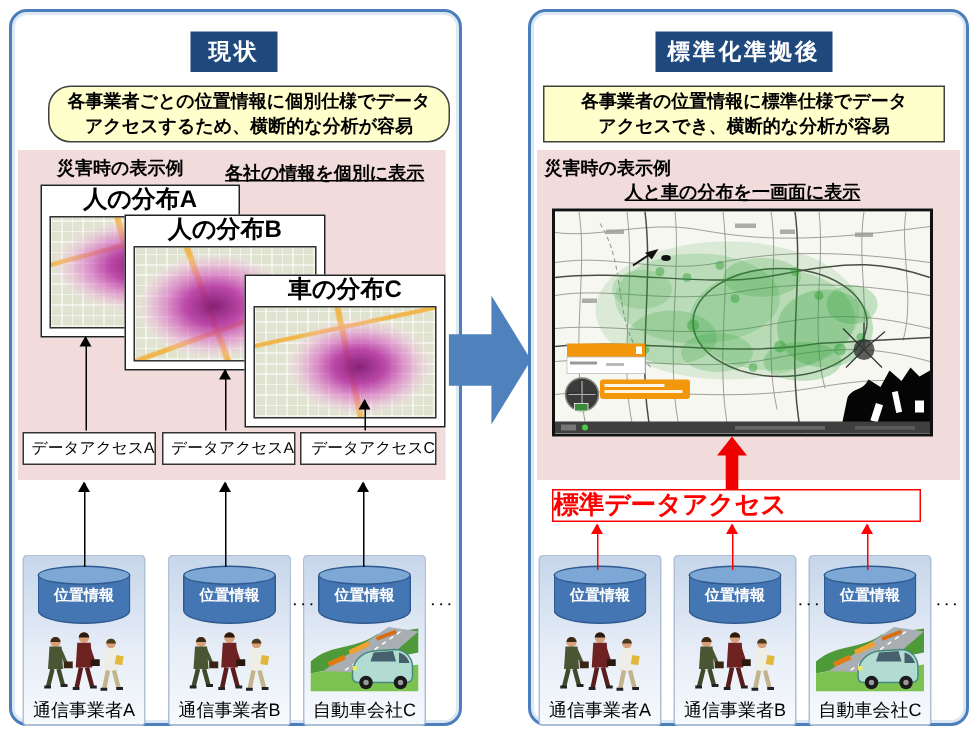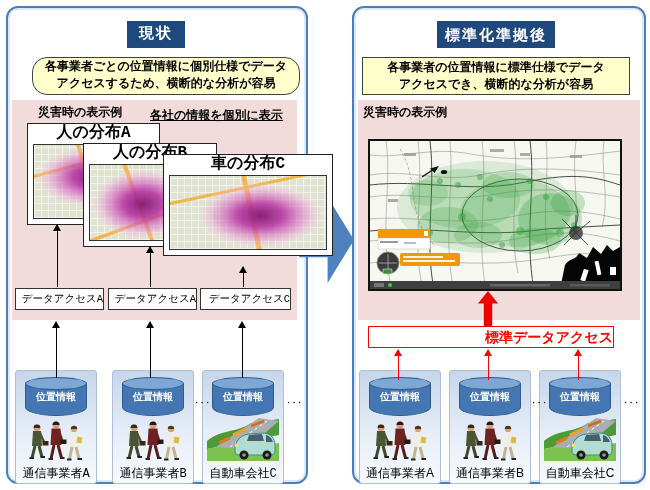--- a/index.html
+++ b/index.html
@@ -3,21 +3,21 @@
 <meta charset="utf-8">
 <style>
   html,body{margin:0;padding:0;background:#fff;}
   #stage{position:relative;width:650px;height:490px;background:#fff;overflow:hidden;
          font-family:"Liberation Sans","DejaVu Sans",sans-serif;color:#000;}
 
   
   .panel{position:absolute;top:6px;height:474px;background:#fff;
          border:2px solid #4a7ebc;border-radius:12px;
          box-shadow:inset 0 0 0 2px #dce9f5;}
-  #panel-left{left:6px;width:298px;font-family:Liberation Mono, monospace;}
+  #panel-left{left:6px;width:298px;}
   #panel-right{left:352px;width:290px;}
 
   .title-box{position:absolute;background:#1F497D;color:#fff;font-weight:bold;
              font-size:15px;text-align:center;letter-spacing:2px;}
   .summary-box{position:absolute;background:#FFFFCC;border:1px solid #404040;
                font-size:12px;font-weight:bold;text-align:center;line-height:17px;padding-top:1px;}
   .pink-area{position:absolute;background:#F2DCDB;}
   .pink-label{position:absolute;font-size:12px;font-weight:bold;white-space:nowrap;}
   .pink-note{position:absolute;font-size:12px;font-weight:bold;text-decoration:underline;
              white-space:nowrap;text-align:center;}
@@ -44,21 +44,21 @@
     radial-gradient(closest-side at 58% 54%, rgba(128,24,112,.95) 0%, rgba(180,44,160,.85) 34%, rgba(214,94,194,.6) 58%, rgba(236,164,218,.4) 78%, rgba(246,214,238,.2) 92%, rgba(0,0,0,0) 100%),
     linear-gradient(78deg, rgba(0,0,0,0) 50%, rgba(242,176,61,.9) 51%, rgba(242,176,61,.9) 53%, rgba(0,0,0,0) 54%),
     linear-gradient(168deg, rgba(0,0,0,0) 24%, rgba(242,176,61,.9) 25%, rgba(242,176,61,.9) 27%, rgba(0,0,0,0) 28%),
     repeating-linear-gradient(0deg, rgba(255,255,255,.55) 0 1px, rgba(0,0,0,0) 1px 7px),
     repeating-linear-gradient(90deg, rgba(255,255,255,.55) 0 1px, rgba(0,0,0,0) 1px 7px);}
 
   
   .access-box{position:absolute;height:20px;background:#fff;border:1px solid #333;
               font-size:10.5px;line-height:20px;text-align:right;white-space:nowrap;}
   .std-access-box{position:absolute;background:#fff;border:1.5px solid #f00;color:#f00;
-              font-size:14px;font-weight:bold;text-align:right;white-space:nowrap;}
+              font-size:17px;font-weight:bold;text-align:left;white-space:nowrap;}
   .arrow-up{position:absolute;width:0;border-left:1.6px solid #000;z-index:4;}
   .arrow-up::before{content:"";position:absolute;top:-1px;left:-5.3px;width:0;height:0;
               border-left:4.5px solid rgba(0,0,0,0);border-right:4.5px solid rgba(0,0,0,0);
               border-bottom:7px solid #000;}
   .arrow-up.red{border-left-color:#f00;}
   .arrow-up.red::before{border-bottom-color:#f00;}
   .block-arrow-right{position:absolute;left:299px;top:197px;width:55px;height:86px;background:#4F81BD;
       -webkit-clip-path:polygon(0 30%,52% 30%,52% 0,100% 50%,52% 100%,52% 70%,0 70%);
       clip-path:polygon(0 30%,52% 30%,52% 0,100% 50%,52% 100%,52% 70%,0 70%);}
   .block-arrow-up-red{position:absolute;background:#ee0000;
@@ -157,21 +157,21 @@
     <div class="pink-note" style="left:142px;top:99px;">各社の情報を個別に表示</div>
 
     <div class="mapcard" style="left:19px;top:115px;width:131px;height:100px;z-index:1;">
       <div class="mc-title">人の分布A</div>
       <div class="mc-map hm hm-a"></div>
     </div>
     <div class="mapcard" style="left:75px;top:135px;width:132px;height:102px;z-index:2;">
       <div class="mc-title">人の分布B</div>
       <div class="mc-map hm hm-b"></div>
     </div>
-    <div class="mapcard" style="left:155px;top:146px;width:132px;height:100px;z-index:3;padding-left:36px;">
+    <div class="mapcard" style="left:155px;top:175px;width:132px;height:100px;z-index:3;">
       <div class="mc-title">車の分布C</div>
       <div class="mc-map hm hm-c"></div>
     </div>
 
     <div class="arrow-up" style="left:49px;top:217px;height:62px;"></div>
     <div class="arrow-up" style="left:142px;top:239px;height:40px;"></div>
     <div class="arrow-up" style="left:235px;top:259px;height:20px;z-index:4;"></div>
 
     <div class="access-box" style="left:7px;top:280px;width:87px;">データアクセスA</div>
     <div class="access-box" style="left:100px;top:280px;width:87px;">データアクセスA</div>
@@ -222,20 +222,21 @@
       <span>標準化準拠後</span>
     </div>
 
     <div class="summary-box" style="left:8px;top:49px;width:266px;height:35px;">
       <div>各事業者の位置情報に標準仕様でデータ</div>
       <div>アクセスでき、横断的な分析が容易</div>
     </div>
 
     <div class="pink-area" style="left:4px;top:92px;width:282px;height:220px;"></div>
     <div class="pink-label" style="left:9px;top:96px;">災害時の表示例</div>
+    <div class="pink-note" style="left:14px;top:112px;width:254px;">人と車の分布を一画面に表示</div>
 
     <div class="bigmap-card" style="left:14px;top:131px;width:250px;height:148px;">
       <svg width="250" height="148" viewBox="0 0 250 148">
         <rect width="250" height="148" fill="#f7f7f2"></rect>
         <g stroke="#8a8a84" stroke-width="0.6" fill="none" opacity="0.9">
           <path d="M0,14 C30,18 60,6 95,12 S160,22 250,10"></path>
           <path d="M0,34 C40,28 70,42 110,34 S190,26 250,34"></path>
           <path d="M0,56 C35,50 75,62 120,54 S200,48 250,56"></path>
           <path d="M0,78 C40,74 90,86 140,76 S215,70 250,78"></path>
           <path d="M0,100 C45,96 95,108 145,98 S220,92 250,100"></path>

